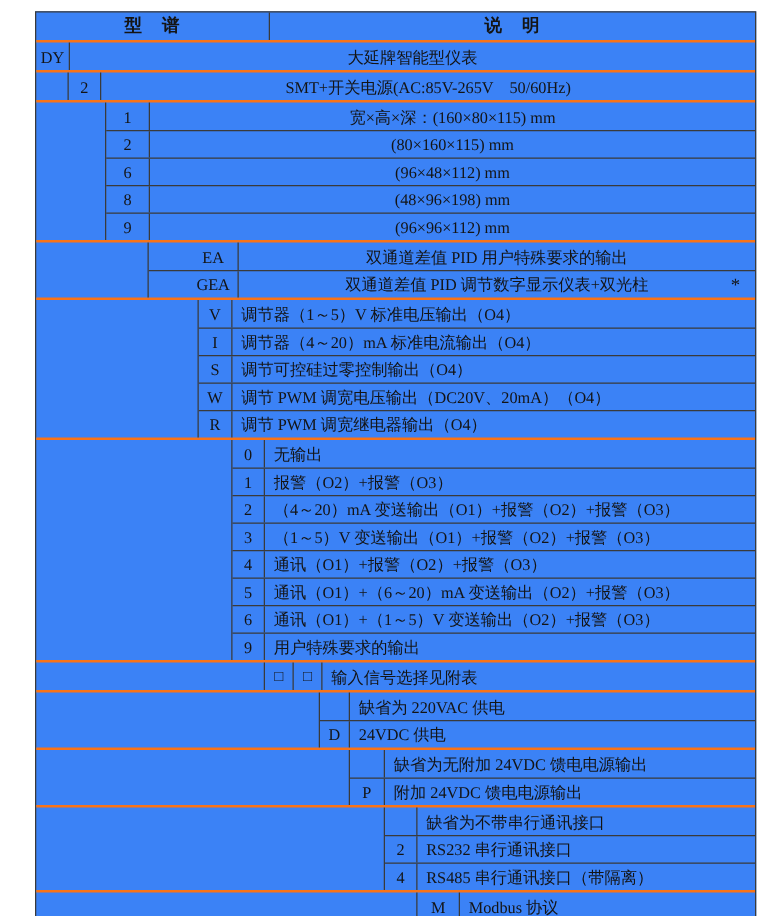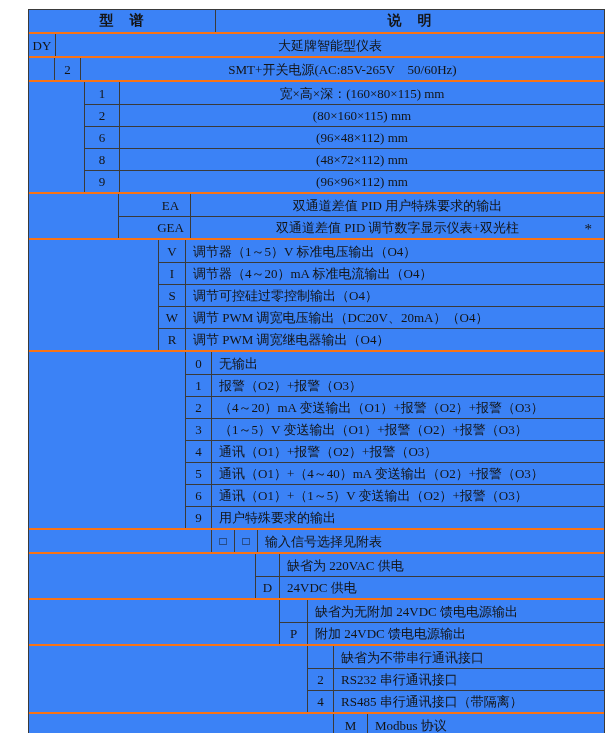--- a/index.html
+++ b/index.html
@@ -93,21 +93,21 @@
       <div class="row">
         <div class="code">2</div>
         <div class="desc">(80×160×115) mm</div>
       </div>
       <div class="row">
         <div class="code">6</div>
         <div class="desc">(96×48×112) mm</div>
       </div>
       <div class="row">
         <div class="code">8</div>
-        <div class="desc">(48×72×112) mm</div>
+        <div class="desc">(48×96×198) mm</div>
       </div>
       <div class="row">
         <div class="code">9</div>
         <div class="desc">(96×96×112) mm</div>
       </div>
     </div>
   </div>
 
   <div class="block b-ea center">
     <div class="blank"></div>
@@ -172,21 +172,21 @@
       <div class="row">
         <div class="code">3</div>
         <div class="desc">（1～5）V 变送输出（O1）+报警（O2）+报警（O3）</div>
       </div>
       <div class="row">
         <div class="code">4</div>
         <div class="desc">通讯（O1）+报警（O2）+报警（O3）</div>
       </div>
       <div class="row">
         <div class="code">5</div>
-        <div class="desc">通讯（O1）+（4～40）mA 变送输出（O2）+报警（O3）</div>
+        <div class="desc">通讯（O1）+（6～20）mA 变送输出（O2）+报警（O3）</div>
       </div>
       <div class="row">
         <div class="code">6</div>
         <div class="desc">通讯（O1）+（1～5）V 变送输出（O2）+报警（O3）</div>
       </div>
       <div class="row">
         <div class="code">9</div>
         <div class="desc">用户特殊要求的输出</div>
       </div>
     </div>

